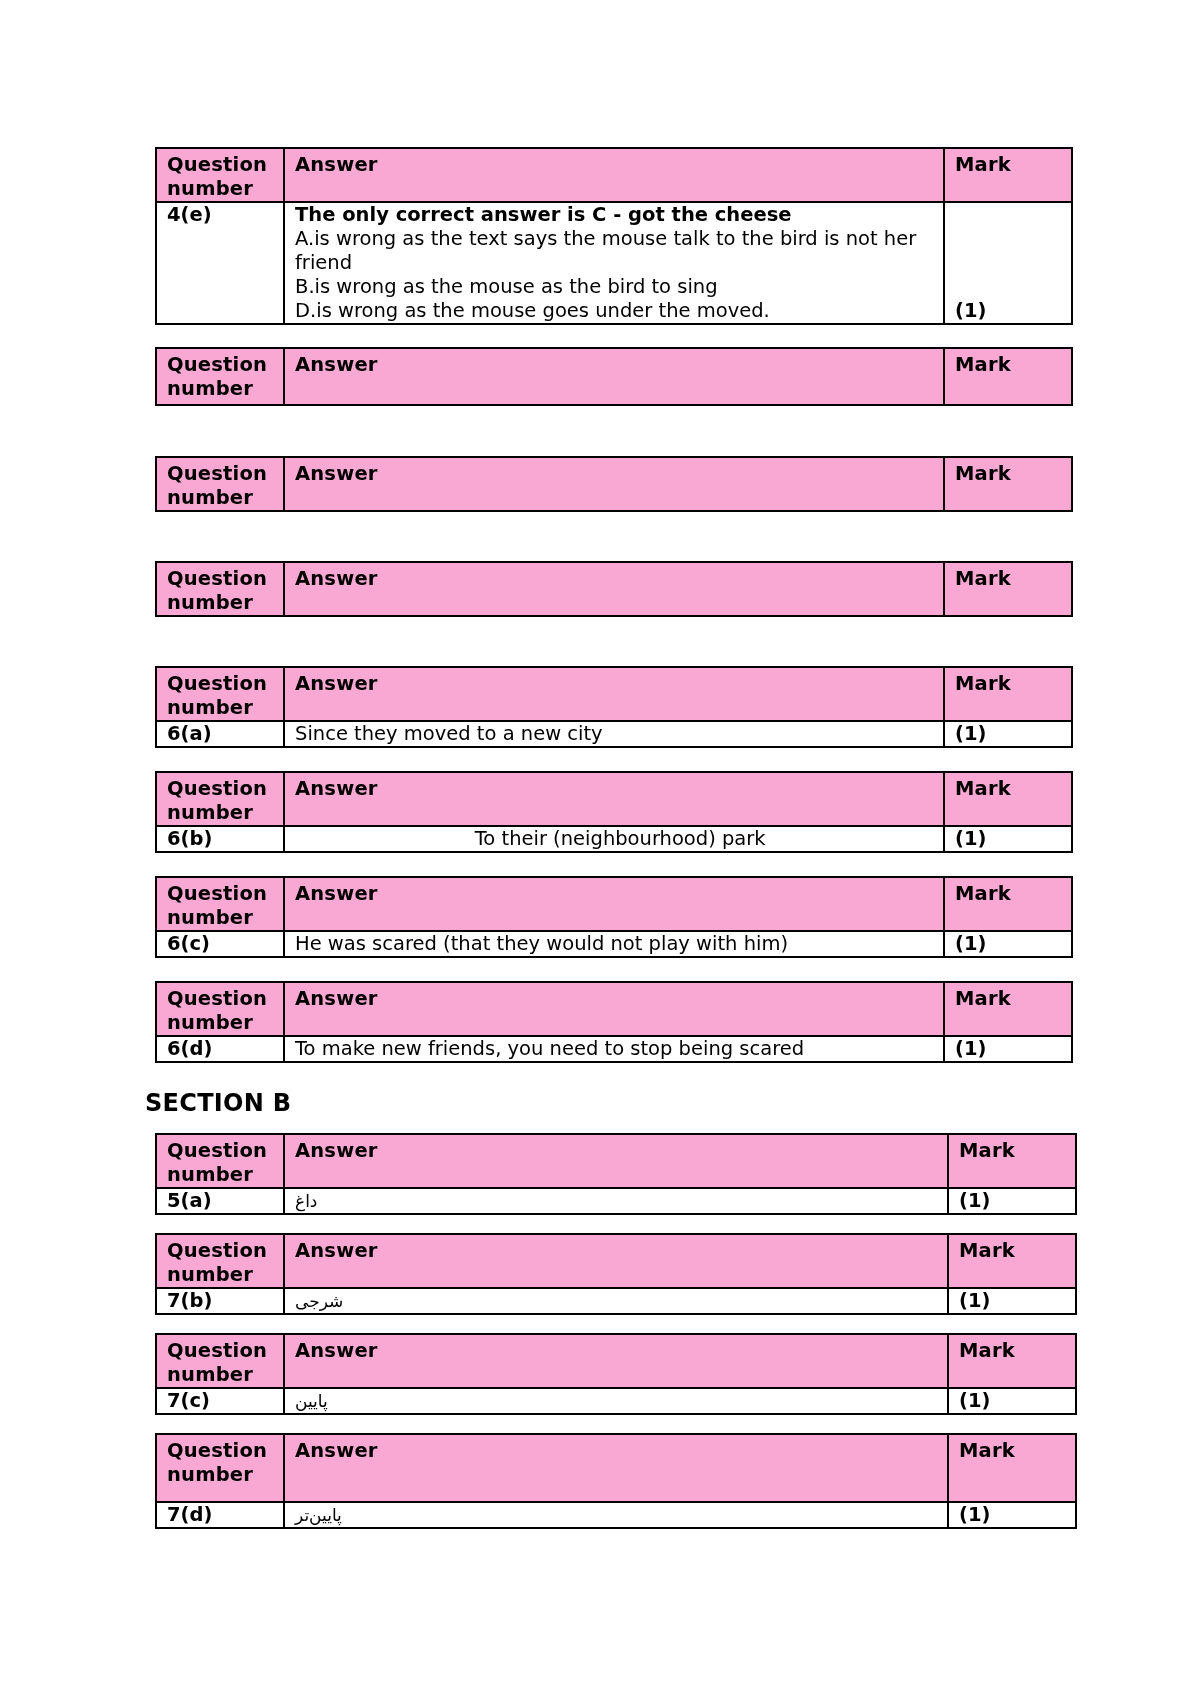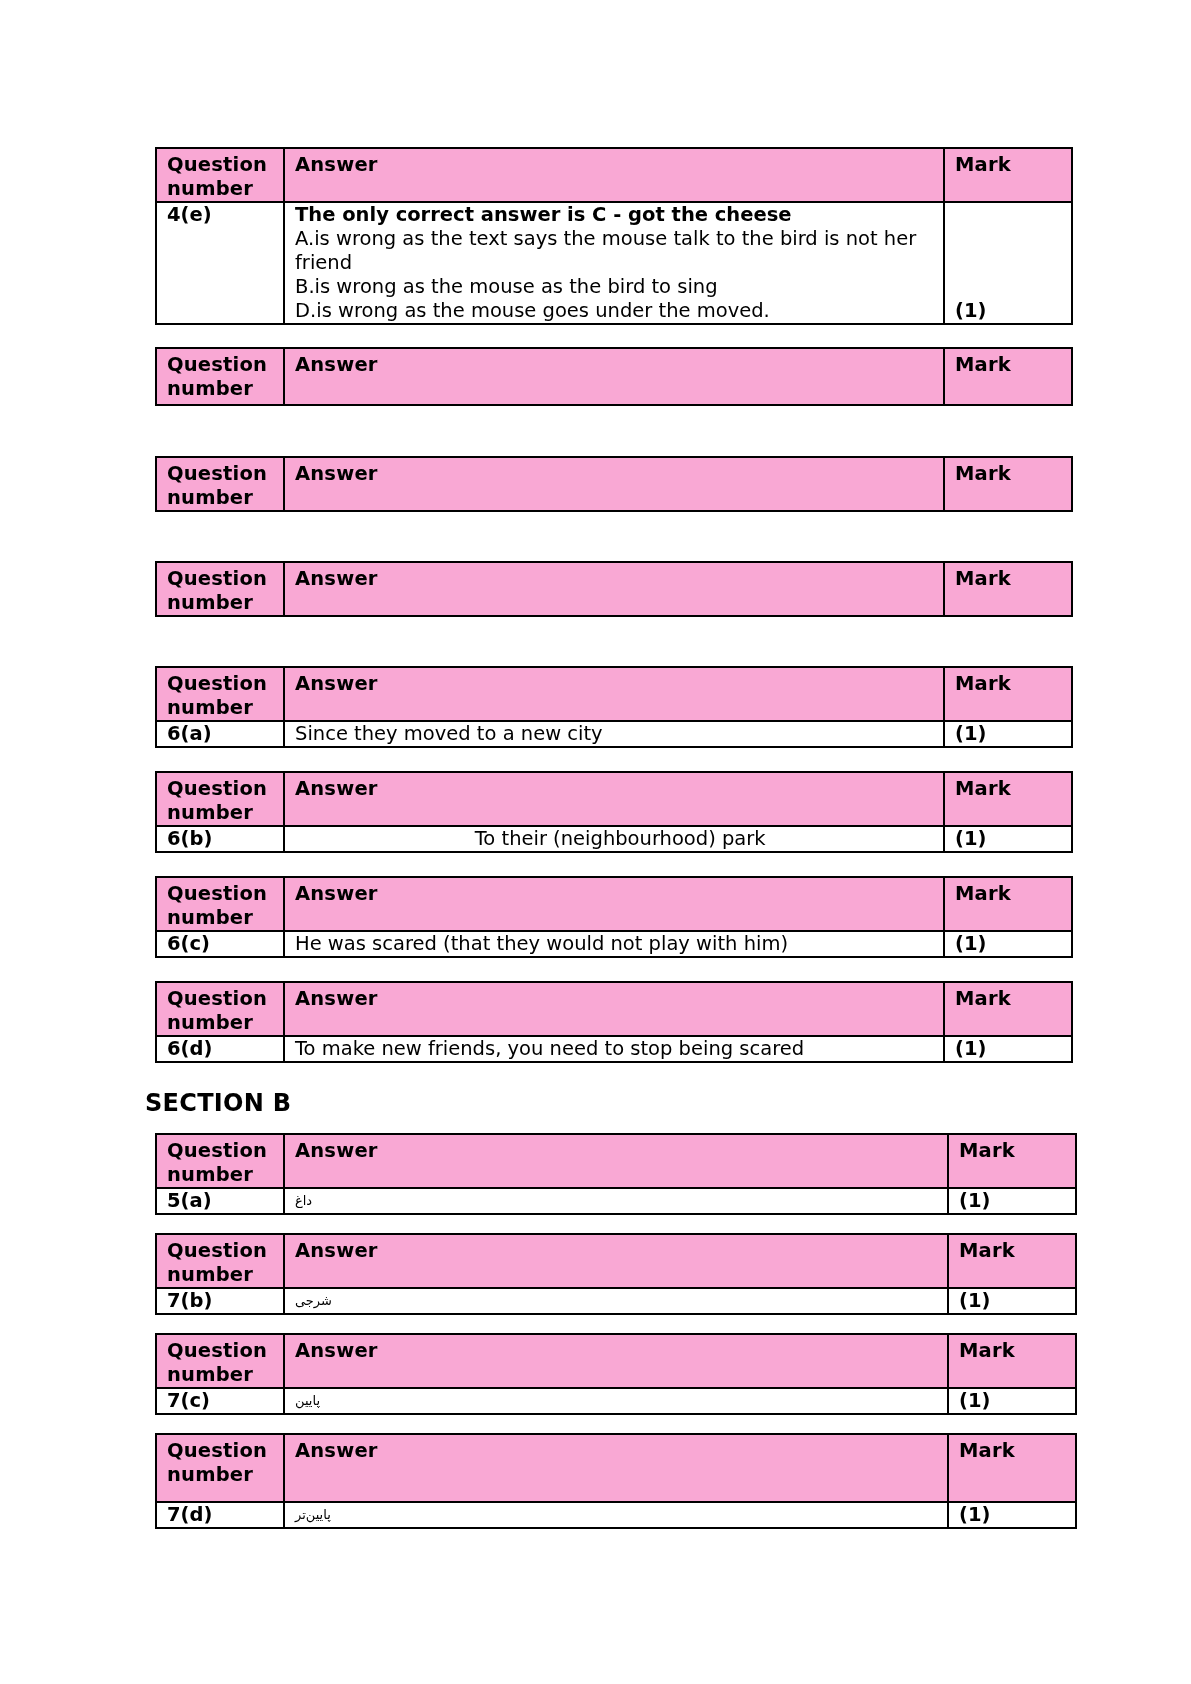--- a/index.html
+++ b/index.html
@@ -20,21 +20,21 @@
     .ms-table th {
       background: #f9a8d4; font-weight: bold; height: 46px; padding-top: 4px;
       letter-spacing: 0.2px;
     }
     .ms-table th.qh { line-height: 24px; }
     .ms-table col.c1 { width: 128px; }
     .ms-table col.c3 { width: 128px; }
     .ms-table td { height: 24px; padding-top: 0; padding-bottom: 0; }
     .ms-table td.q { font-weight: bold; }
     .ms-table td.m { font-weight: bold; vertical-align: bottom; }
-    .ms-table td.ar { font-size: 13px; }
+    .ms-table td.ar { font-size: 17px; }
     .ms-table .lead { font-weight: bold; }
     .tall th { height: 62px; }
     .section-title {
       position: absolute; left: 145px; top: 1089px;
       font-weight: bold; font-size: 24px; letter-spacing: 0.3px;
     }
   </style>
 </head>
 <body>
 

